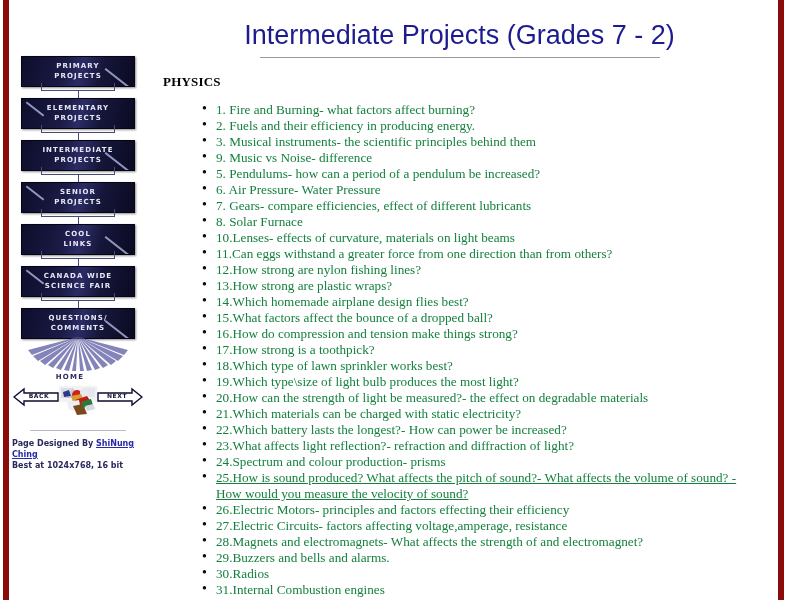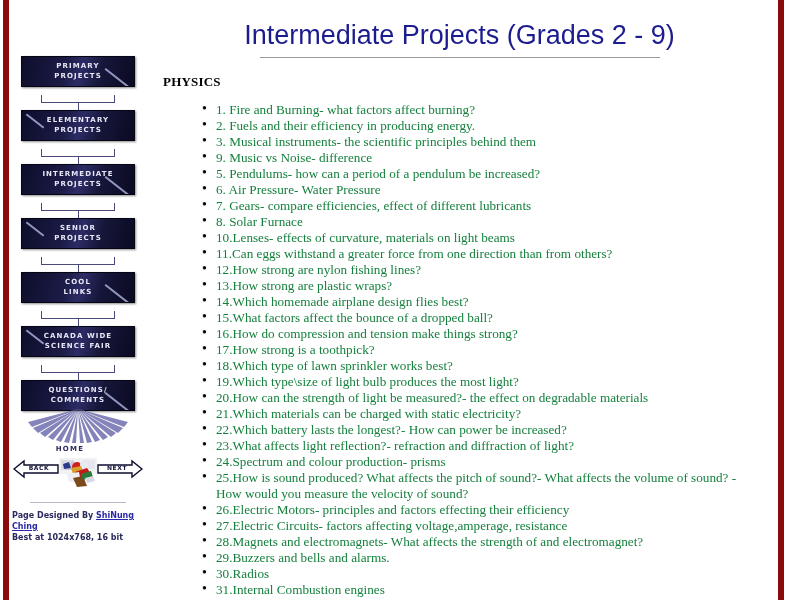--- a/index.html
+++ b/index.html
@@ -54,21 +54,21 @@
     top: 0;
     width: 132px;
   }
   .nav-stack {
     position: relative;
     padding-top: 56px;
   }
   .nav-btn {
     position: relative;
     width: 108px;
-    margin: 0 auto 24px auto;
+    margin: 0 auto 12px auto;
     background: linear-gradient(105deg, #0d0d2b 0%, #1b1b46 38%, #2c2c66 52%, #16163a 70%, #0a0a22 100%);
     border: 1px solid #050514;
     box-shadow: 1px 1px 2px rgba(0,0,0,0.45);
     text-align: center;
     padding: 4px 2px 5px 2px;
     cursor: pointer;
     overflow: hidden;
   }
   .nav-btn:last-child { margin-bottom: 0; }
   
@@ -254,21 +254,21 @@
     margin-bottom: 0px;
   }
   ul.project-list li::before {
     content: "\2022";
     position: absolute;
     left: 0;
     top: -1px;
     font-size: 14px;
     color: #0a0a0a;
   }
-  ul.project-list li.wide { padding-right: 20px; }
+  ul.project-list li.wide { padding-right: 20px; text-decoration: underline; }
 </style>
 </head>
 <body>
 
 <div class="edge-pad left"></div>
 <div class="edge-stripe left"></div>
 <div class="edge-pad right"></div>
 <div class="edge-stripe right"></div>
 
 <div class="page">
@@ -407,21 +407,21 @@
 
     <div class="foot-rule"></div>
 
     <div class="footer-text">
       <div><span>Page Designed By </span><span class="footer-link">ShiNung Ching</span></div>
       <div>Best at 1024x768, 16 bit</div>
     </div>
   </div>
 
   <div class="content">
-    <h1 class="page-title">Intermediate Projects (Grades 2 - 9)</h1>
+    <h1 class="page-title">Intermediate Projects (Grades 7 - 2)</h1>
     <div class="title-rule"></div>
     <div class="section-head">PHYSICS</div>
     <ul class="project-list" id="project-list">
         <li class="">1. Fire and Burning- what factors affect burning?</li>
         <li class="">2. Fuels and their efficiency in producing energy.</li>
         <li class="">3. Musical instruments- the scientific principles behind them</li>
         <li class="">9. Music vs Noise- difference</li>
         <li class="">5. Pendulums- how can a period of a pendulum be increased?</li>
         <li class="">6. Air Pressure- Water Pressure</li>
         <li class="">7. Gears- compare efficiencies, effect of different lubricants</li>

